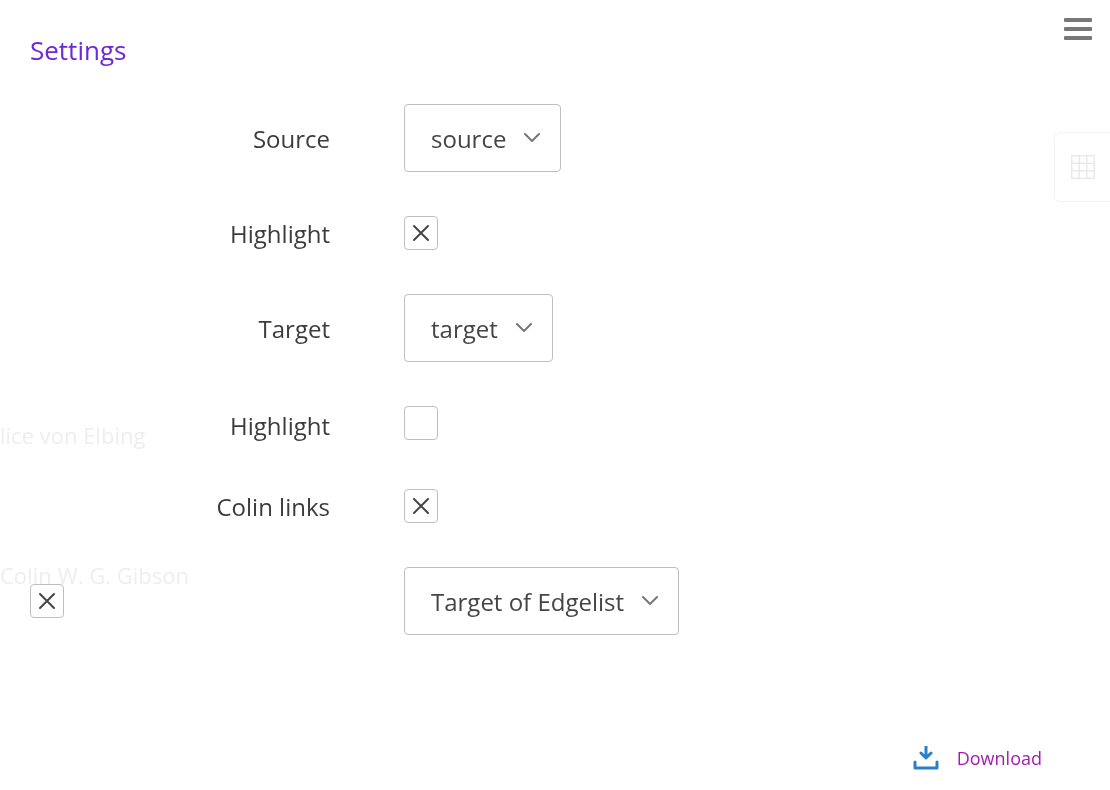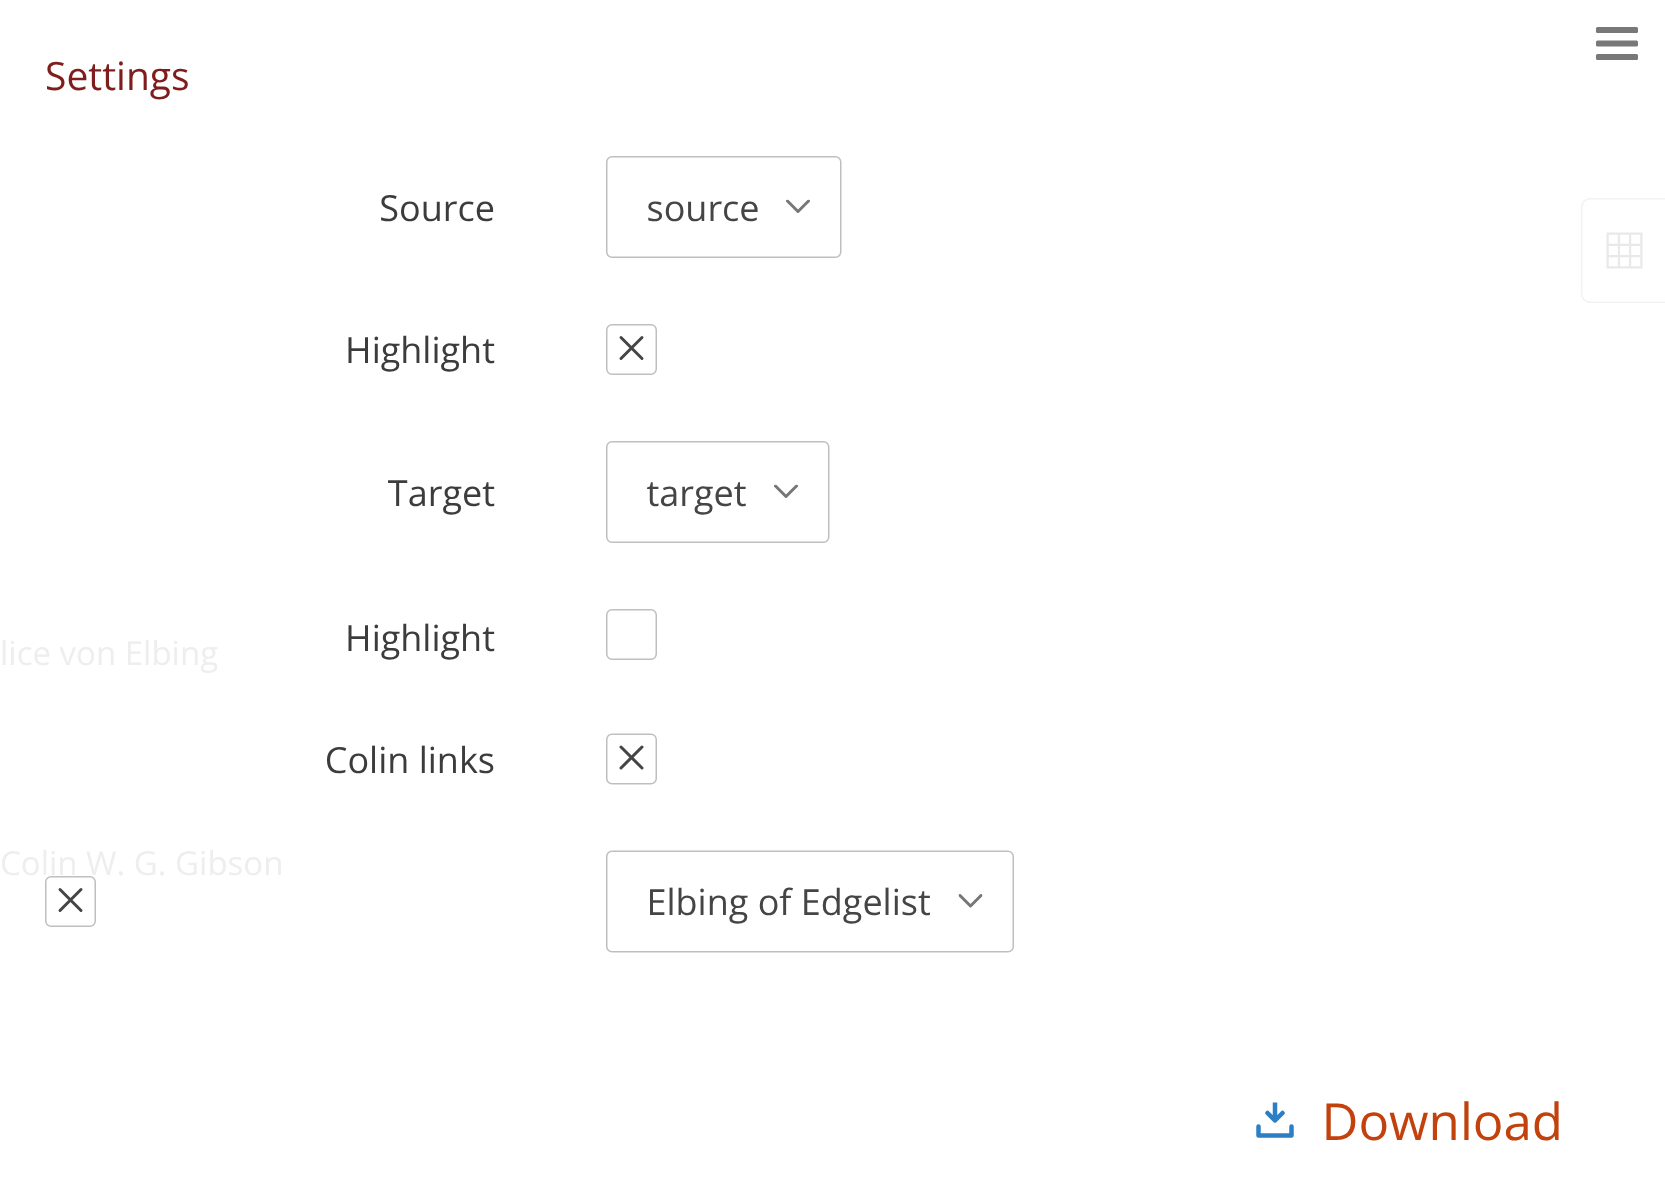--- a/index.html
+++ b/index.html
@@ -61,21 +61,21 @@
   .grid-gadget svg { opacity: 0.12; }
 
   
   .panel {
     position: relative;
     z-index: 10;
     padding: 32px 40px 30px 30px;
   }
   .panel-title {
     font-size: 26px;
-    color: #7f1d1d;
+    color: #6d28d9;
     margin: 0 0 36px 0;
     font-weight: 400;
   }
 
   .form {
     display: grid;
     grid-template-columns: 330px auto;
     row-gap: 54px;
     align-items: center;
     gap: 44px;
@@ -122,22 +122,22 @@
     line-height: 1;
   }
 
   .download {
     position: absolute;
     right: 68px;
     bottom: 20px;
     display: inline-flex;
     align-items: center;
     gap: 18px;
-    color: #c2410c;
-    font-size: 34px;
+    color: #a21caf;
+    font-size: 18px;
     cursor: pointer;
     z-index: 20;
   }
   .download svg { display: block; }
 </style>
 </head>
 <body>
 
 <div class="ghost" style="top:420px;left:0;">lice von Elbing</div>
 <div class="ghost" style="top:560px;left:0;">Colin W. G. Gibson</div>
@@ -221,21 +221,21 @@
         <span class="x">
           <svg width="18" height="18" viewBox="0 0 18 18">
               <path d="M2 2 L16 16 M16 2 L2 16" stroke="#454545" stroke-width="2" fill="none" stroke-linecap="round"></path>
             </svg>
         </span>
       </div>
     </div>
 
     <div>
       <div class="dropdown">
-        <span>Elbing of Edgelist</span>
+        <span>Target of Edgelist</span>
         <span class="caret">
           <svg width="16" height="10" viewBox="0 0 16 10">
               <path d="M1 1 L8 8 L15 1" stroke="#777" stroke-width="2" fill="none" stroke-linecap="round" stroke-linejoin="round"></path>
             </svg>
         </span>
       </div>
     </div>
 
   </div>
 </div>

